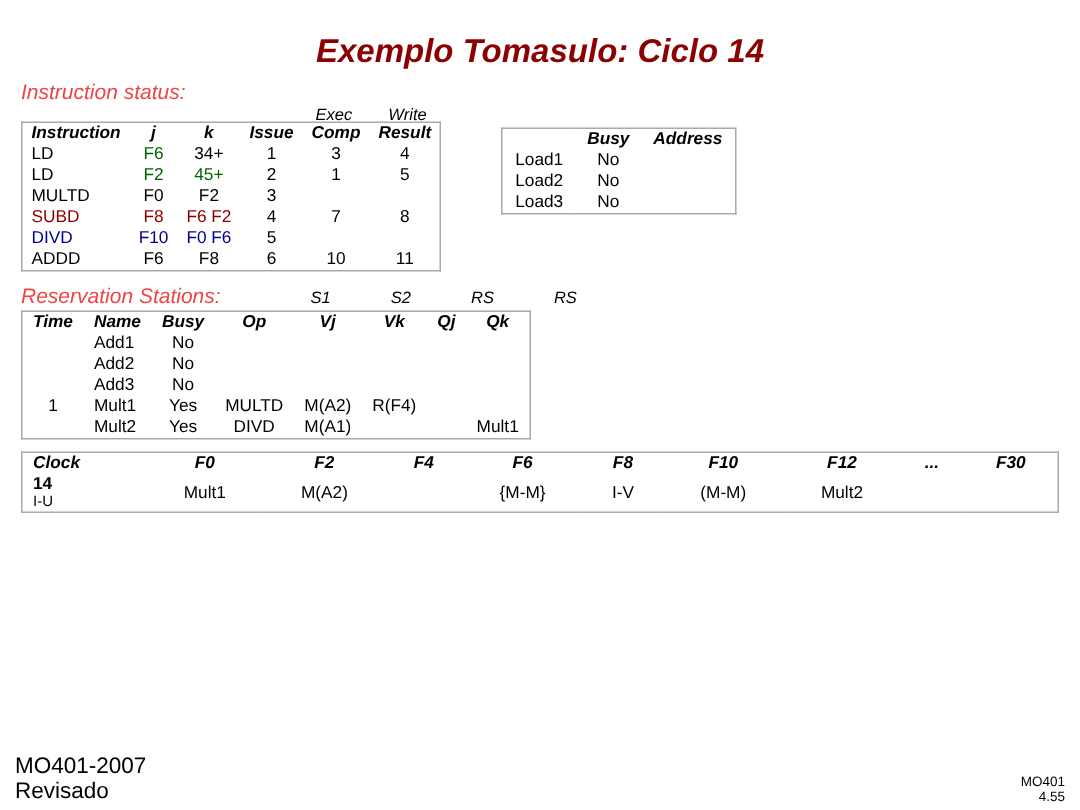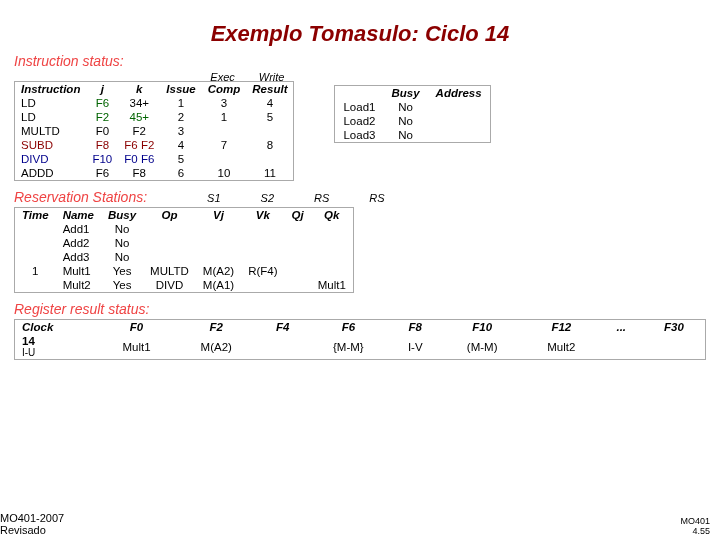--- a/index.html
+++ b/index.html
@@ -85,22 +85,22 @@
       display: flex;
       gap: 10px;
     }
     .instr-block { flex: 0 0 auto; }
     .load-block { flex: 0 0 auto; margin-left: 30px; margin-top: 16px; }
 
     
     .footer {
       position: absolute;
       bottom: 4px;
-      left: 0;
-      font-size: 11px;
+      left: 10px;
+      font-size: 15px;
       color: #000;
     }
     .footer-right {
       position: absolute;
       bottom: 4px;
       right: 10px;
       font-size: 9px;
       color: #000;
       text-align: right;
     }
@@ -298,21 +298,20 @@
           <td>M(A1)</td>
           <td></td>
           <td></td>
           <td>Mult1</td>
         </tr>
       </tbody>
     </table>
   </div>
 
   <div class="reg-section">
-    <div class="section-title">Register result status:</div>
     <table class="reg-table box-outline" style="width:100%;">
       <thead>
         <tr>
           <th style="text-align:left;">Clock</th>
           <th>F0</th>
           <th>F2</th>
           <th>F4</th>
           <th>F6</th>
           <th>F8</th>
           <th>F10</th>

